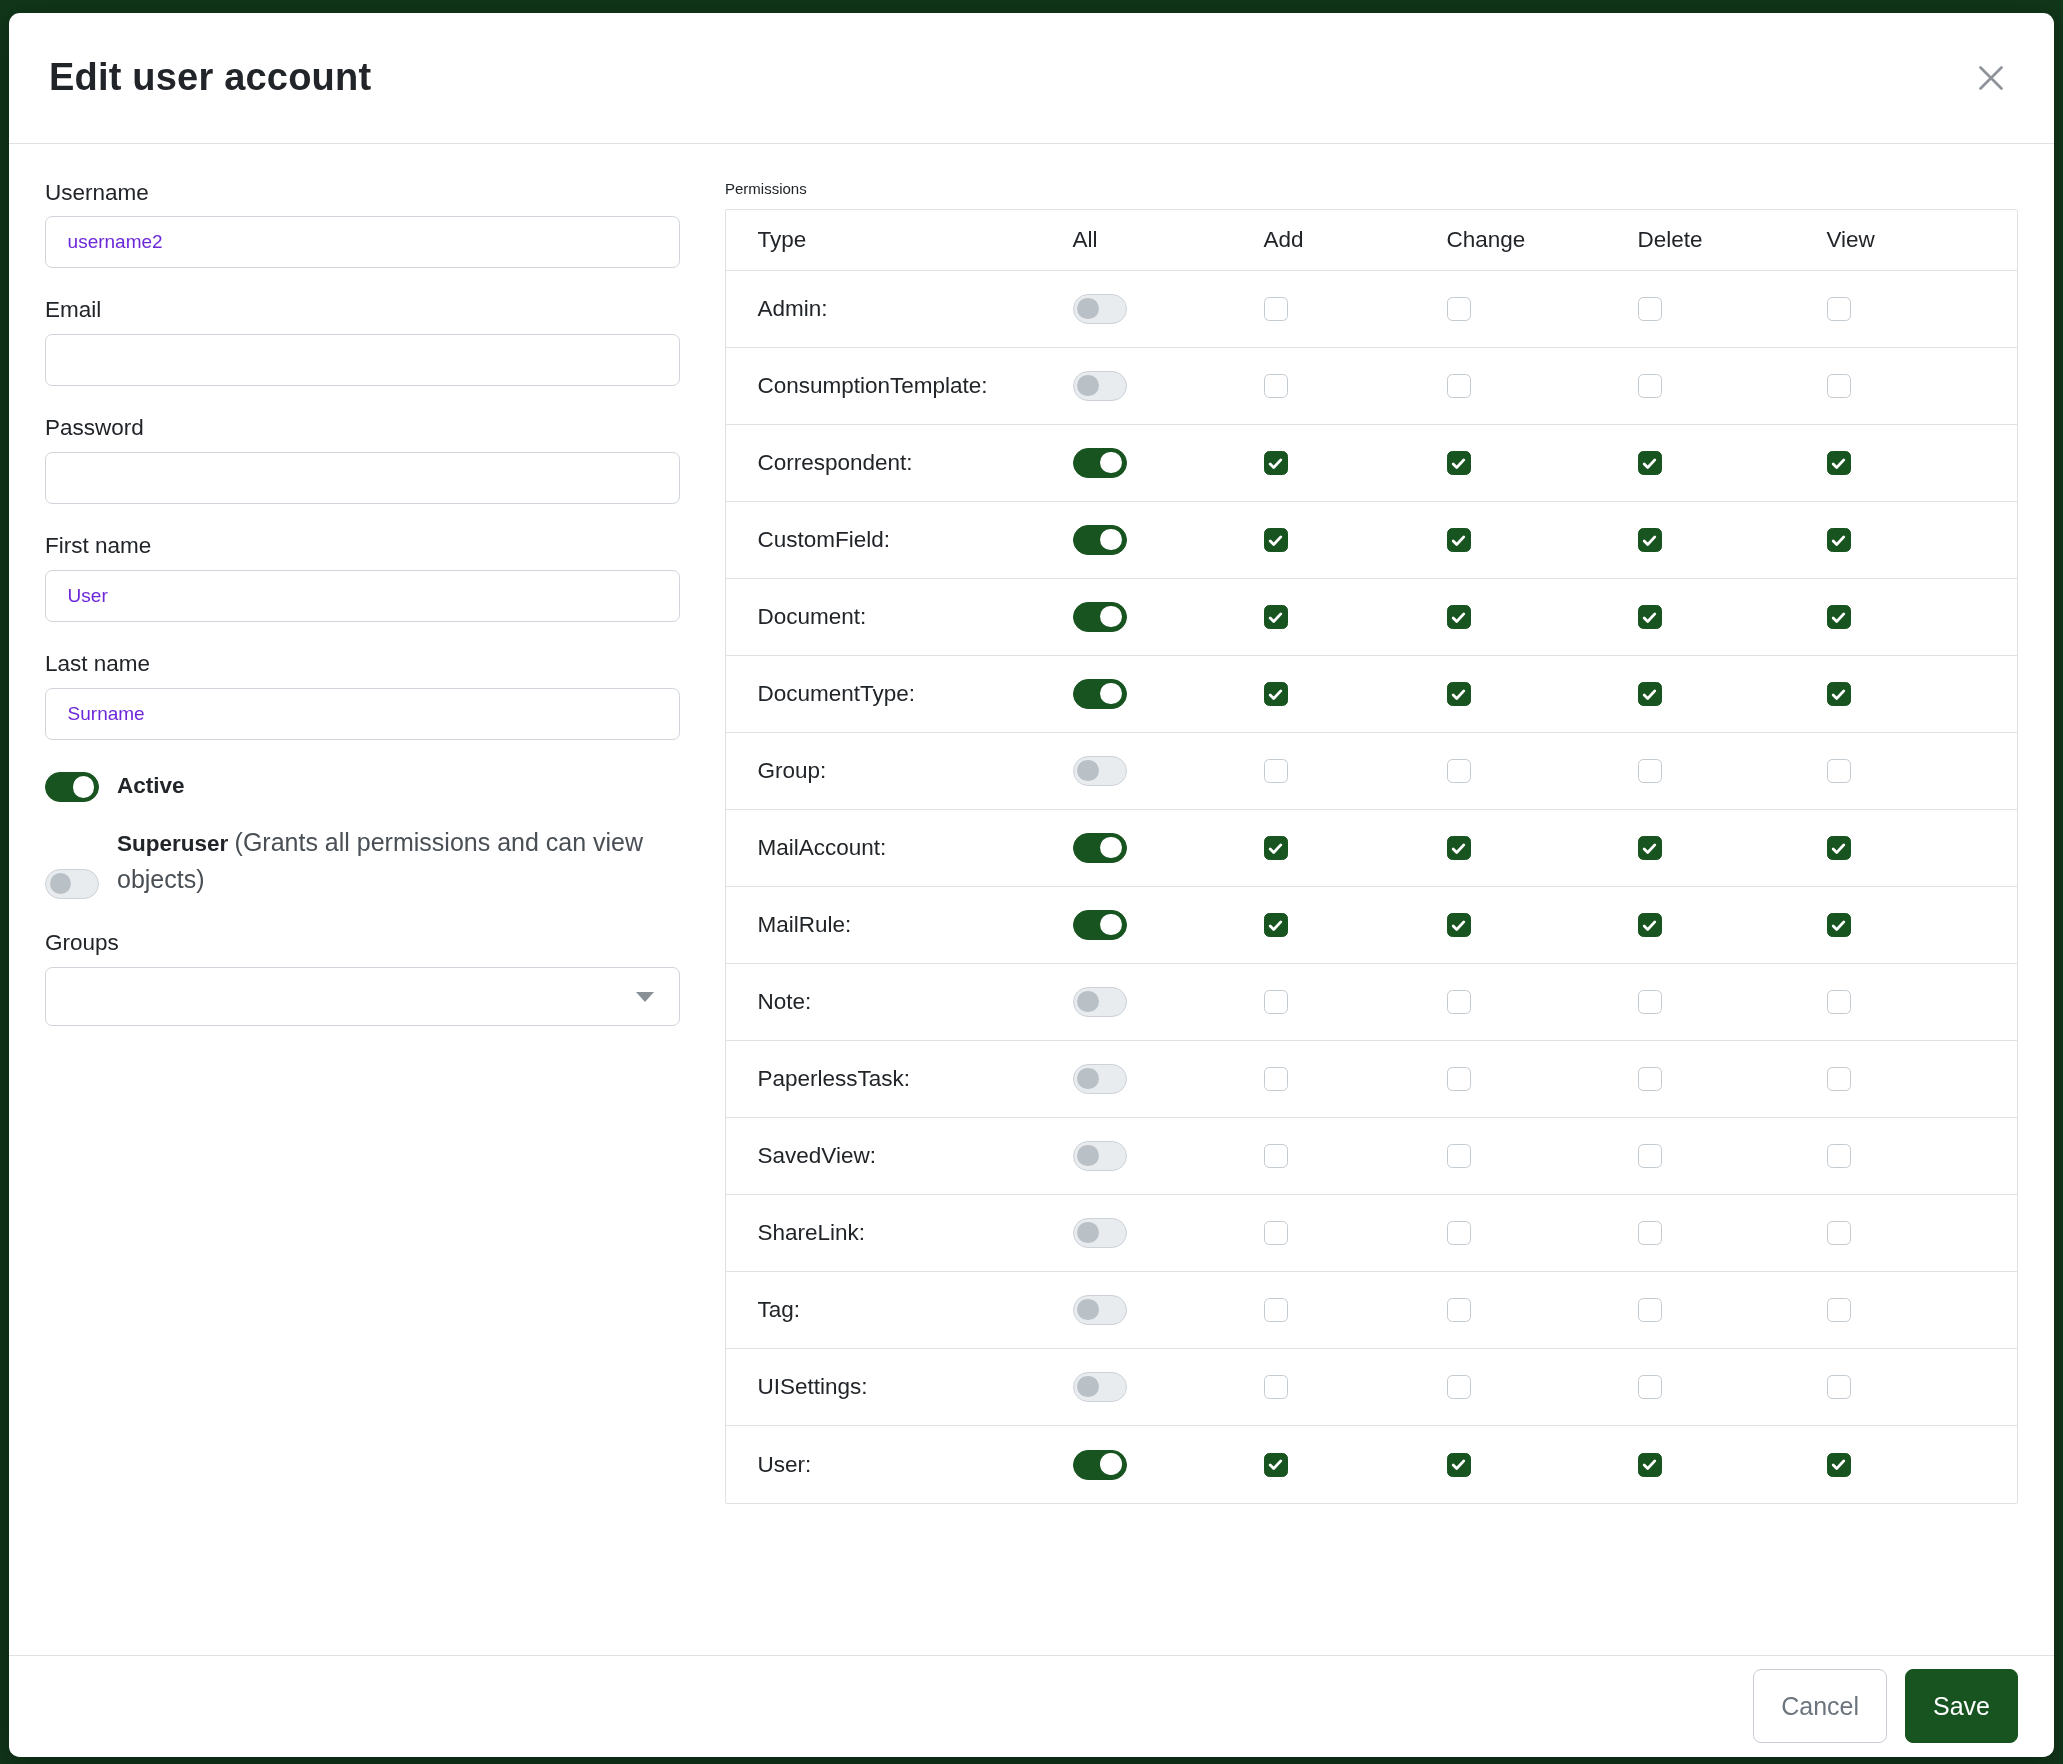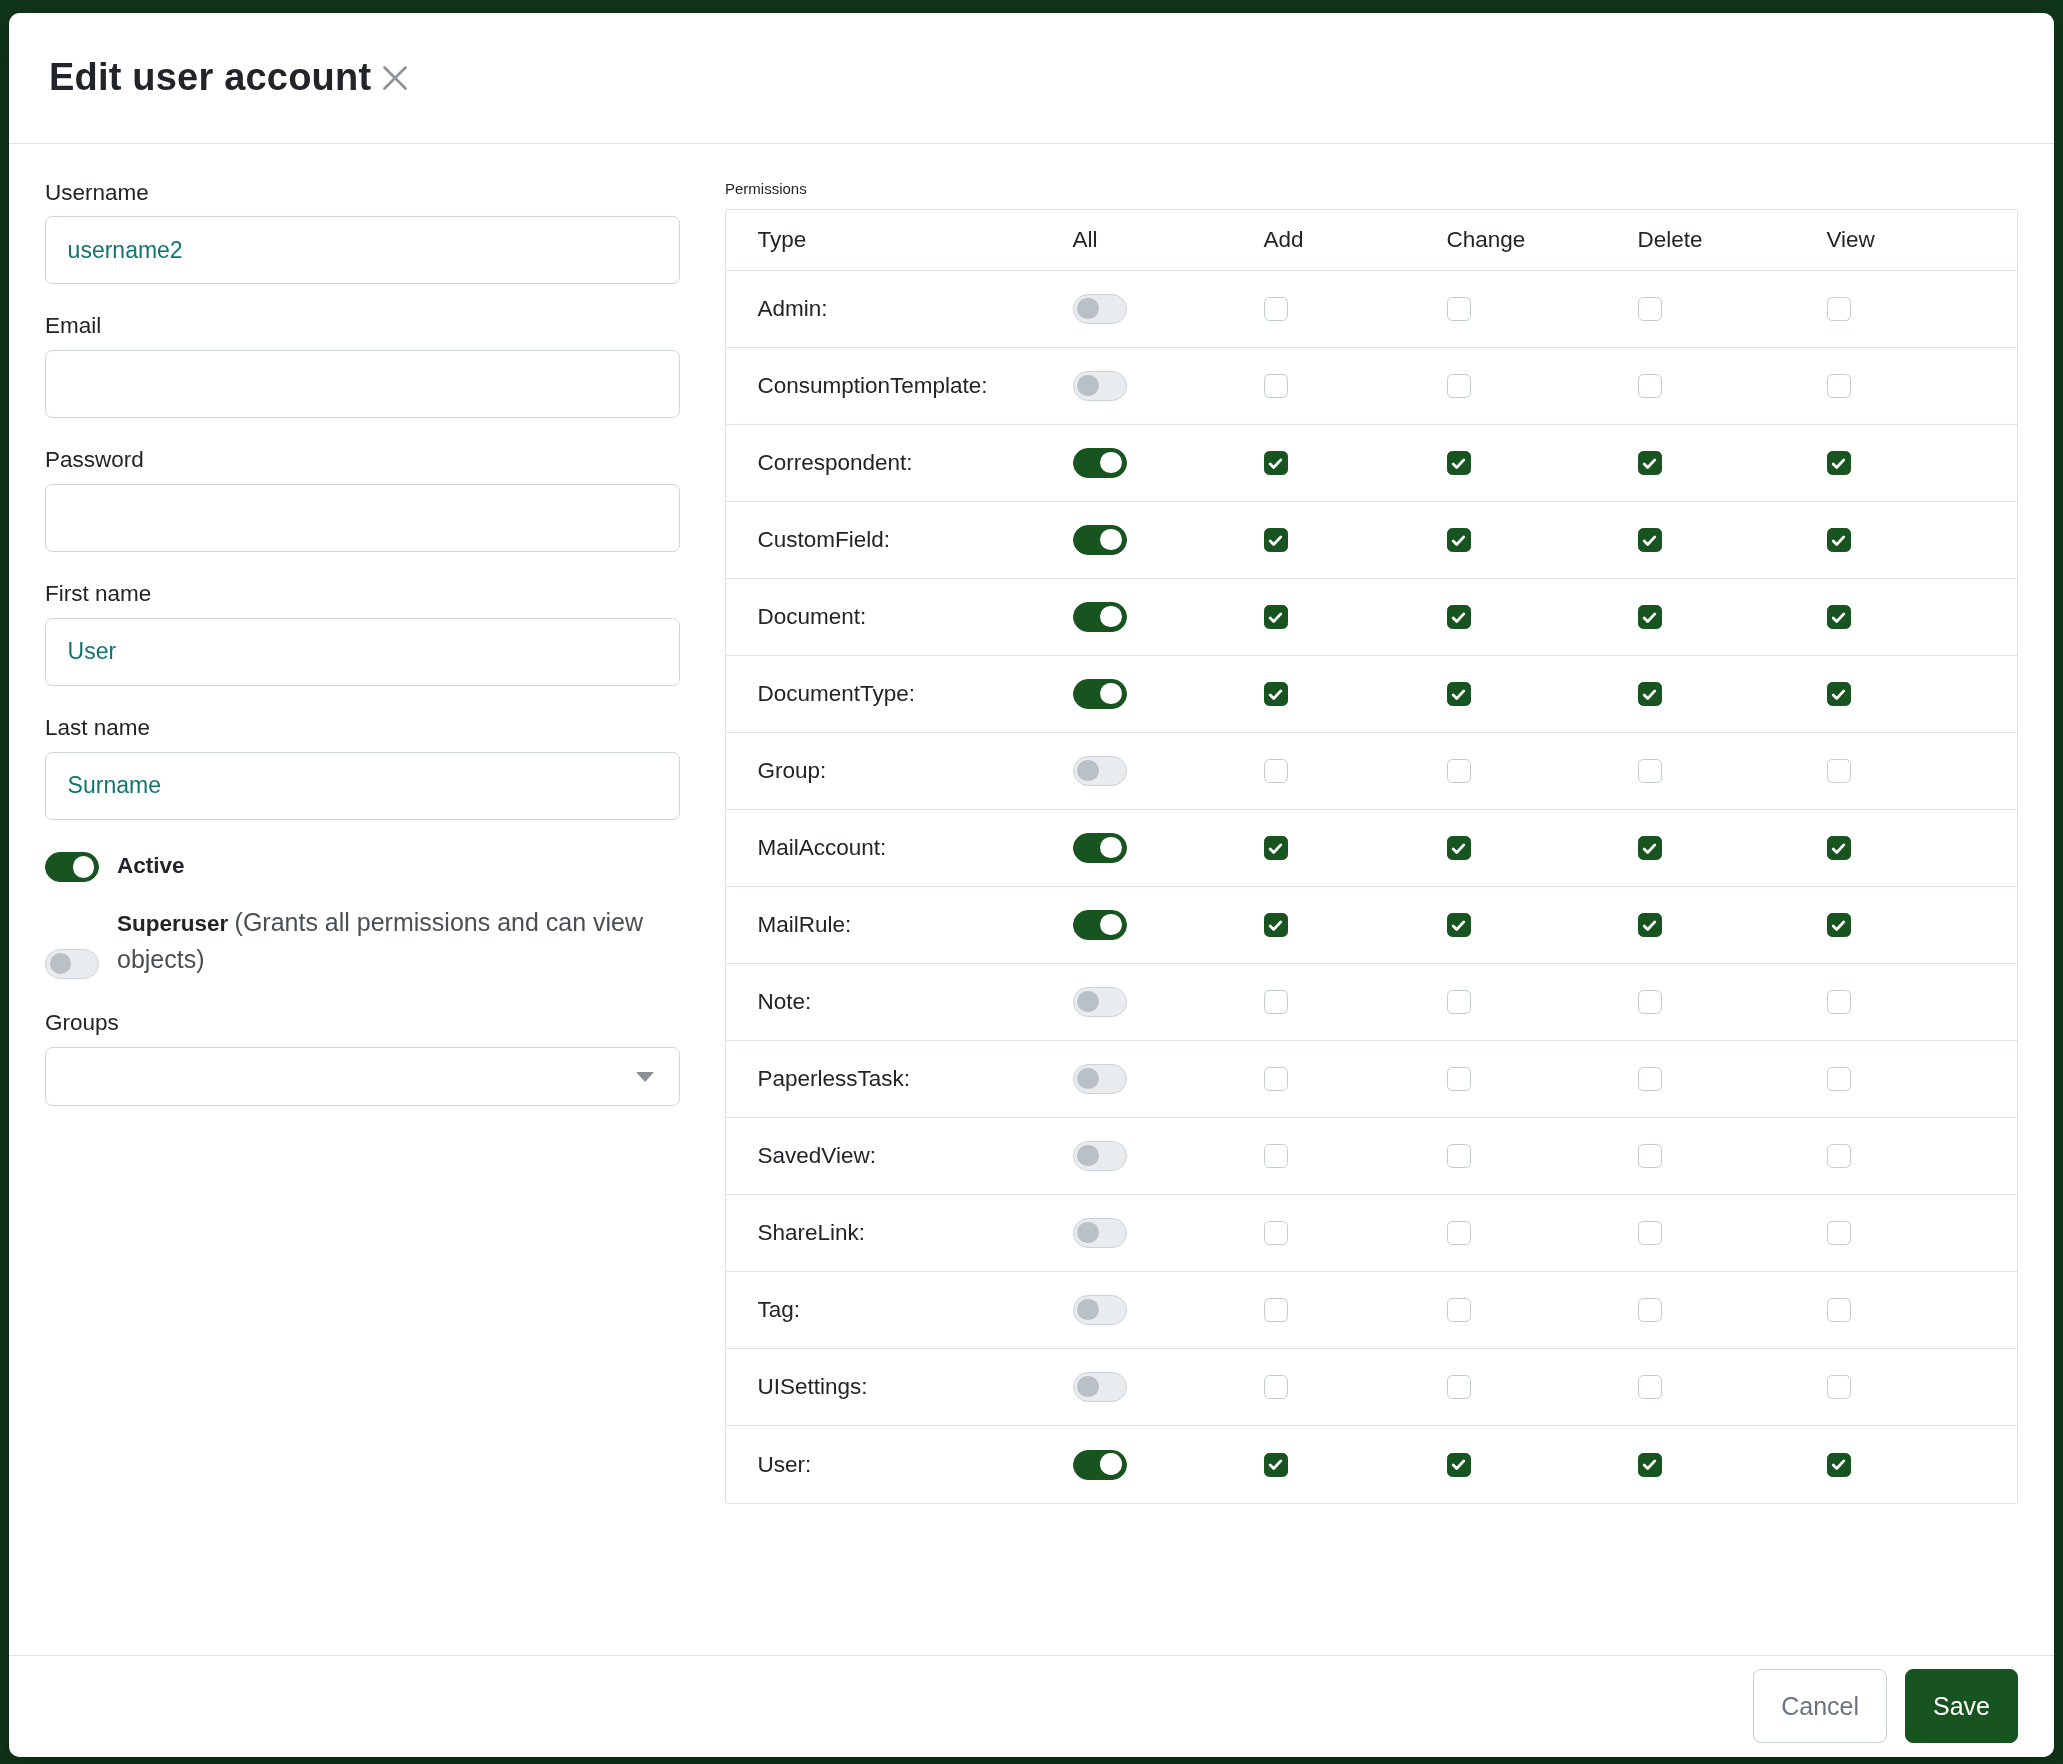--- a/index.html
+++ b/index.html
@@ -10,36 +10,36 @@
     color:#212529;
   }
   .modal {
     position:absolute; left:9px; top:12.6px; right:9px; bottom:7.2px;
     background:#ffffff; border-radius:10.8px;
     display:flex; flex-direction:column;
     box-shadow:0 9px 36px rgba(0,0,0,.35);
   }
   
   .modal-header {
-    flex:0 0 131px; display:flex; align-items:center; 
+    flex:0 0 131px; display:flex; align-items:center; justify-content:space-between;
     padding:12px 40px; border-bottom:0.9px solid #dee2e6;
   }
   .modal-title { font-size:38px; font-weight:700; color:#212529; letter-spacing:0.2px; }
   .close-btn { background:none; border:none; cursor:pointer; padding:5.4px; line-height:0; }
   .close-btn svg { width:36px; height:36px; }
   
   .modal-body { flex:1 1 auto; display:flex; padding:36px 36px 36px 36px; overflow:hidden; }
   .form-col { width:635px; flex:0 0 635px; }
   .perm-col { flex:1 1 auto; margin-left:45px; }
   
   .field { margin-bottom:29px; }
   .field label { display:block; font-size:22.5px; color:#212529; margin-bottom:10.8px; }
   .text-input {
-    width:100%; height:68px; border:0.9px solid #ced4da; border-radius:7.2px;
-    font-family:inherit; font-size:23px; color:#0f766e; padding:0 21.6px; outline:none;
+    width:100%; height:52px; border:0.9px solid #ced4da; border-radius:7.2px;
+    font-family:inherit; font-size:19px; color:#6d28d9; padding:0 21.6px; outline:none;
     background:#fff;
   }
   .toggle-row { display:flex; align-items:flex-end; margin-bottom:21.6px; margin-top:10.8px; }
   .toggle-row .switch { margin-top:1.8px; }
   .toggle-text { margin-left:18px; font-size:22.5px; line-height:1.5; }
   .toggle-label { font-weight:700; color:#212529; }
   .hint { color:#494f54; font-size:25px; font-weight:400; }
   .field.groups { margin-top:31px; }
   .select {
     position:relative; width:100%; height:59px; border:0.9px solid #ced4da; border-radius:7.2px;

